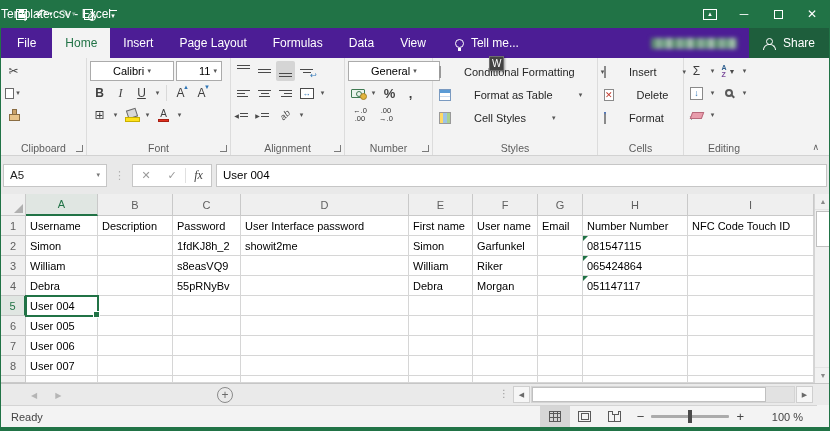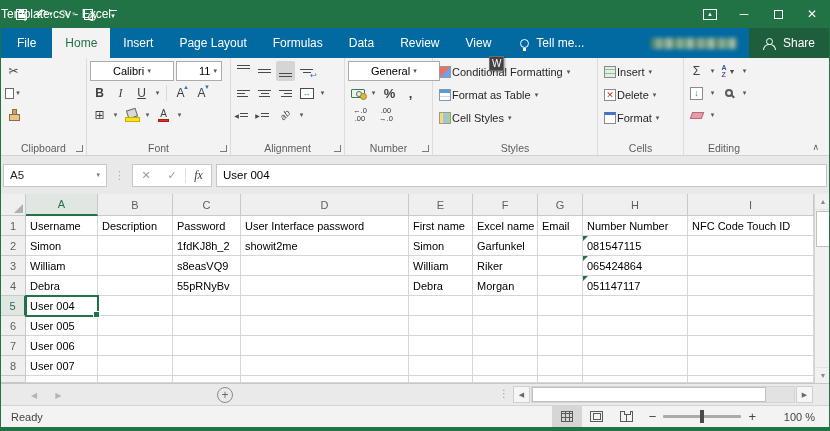--- a/index.html
+++ b/index.html
@@ -22,21 +22,21 @@
   .ic-qatmore{display:flex;flex-direction:column;align-items:center;line-height:5px}
   .ic-qatmore i{display:block;width:7px;height:1px;background:#fff;margin-bottom:2px}
   .ic-qatmore span{font-size:7px}
   .title{position:absolute;left:0;right:0;top:0;height:28px;line-height:28px;text-align:left;font-size:12px;pointer-events:none}
   .winbtns{margin-left:auto;display:flex;height:100%;z-index:2}
   .wbtn{width:34px;height:100%;display:flex;align-items:center;justify-content:center;font-size:12px;color:#fff}
   .ic-rdo{width:14px;height:11px;border:1px solid #fff;display:flex;align-items:center;justify-content:center;font-size:6px;line-height:6px}
   .ic-max{width:9px;height:9px;border:1px solid #fff}
 
   
-  .tabbar{position:absolute;top:28px;left:0;right:0;height:30px;background:#0369a1;display:flex;align-items:stretch;color:#fff}
+  .tabbar{position:absolute;top:28px;left:0;right:0;height:30px;background:#4c1d95;display:flex;align-items:stretch;color:#fff}
   .rtab{padding:0 13px;line-height:30px;font-size:12px;white-space:nowrap}
   .rtab.active{background:#f3f3f3;color:#217346}
   .rtab.file{padding:0 16px}
   .tellme{display:flex;align-items:center;gap:7px;padding:0 12px;font-size:12px;margin-left:4px}
   .bulb{width:9px;height:9px;border:1px solid #fff;border-radius:50%;position:relative}
   .bulb::after{content:"";position:absolute;left:2px;bottom:-4px;width:3px;height:3px;background:#fff}
   .userblur{width:86px;height:11px;margin:auto 12px auto auto;border-radius:1px;align-self:center;
     background:repeating-linear-gradient(90deg,#58886e 0 5px,#8fb19d 5px 10px,#6d9a81 10px 16px,#a8c3b2 16px 21px);filter:blur(2px)}
   .sharebtn{display:flex;align-items:center;gap:7px;background:#1e5e3c;padding:0 14px;font-size:12px}
   .person{width:13px;height:11px;position:relative}
@@ -93,21 +93,21 @@
   .ind{display:flex;align-items:center;gap:1px}
   .ind em{font-style:normal;font-size:6px;color:#4a4a4a}
   .ic-orient{font-size:9px;transform:rotate(-45deg);color:#4a4a4a;font-style:italic}
   
   .ic-money{width:14px;height:9px;border:1px solid #3f7a52;border-radius:1px;background:#eaf3ec;position:relative}
   .ic-money::before{content:"";position:absolute;left:4px;top:1px;width:4px;height:4px;border:1px solid #3f7a52;border-radius:50%}
   .ic-money::after{content:"";position:absolute;right:-3px;bottom:-3px;width:5px;height:5px;background:#e2b53e;border:1px solid #a8832a;border-radius:50%}
   .decbtn{display:flex;flex-direction:column;align-items:center;justify-content:center;font-size:7.5px;line-height:8px;color:#333;min-width:24px;height:20px}
   .numtxt{font-size:13px;font-weight:bold;color:#3f3f3f}
   
-  .stybtn{display:flex;align-items:center;gap:1px;height:21px;padding:0 3px;font-size:11px;color:#262626;border-radius:2px;white-space:nowrap}
+  .stybtn{display:flex;align-items:center;gap:23px;height:21px;padding:0 3px;font-size:11px;color:#262626;border-radius:2px;white-space:nowrap}
   .ic-cf{width:12px;height:12px;border:1px solid #999;background:linear-gradient(135deg,#e8716a 0 50%,#6aa3e8 50% 100%)}
   .ic-fat{width:12px;height:12px;border:1px solid #7a9ac0;background:repeating-linear-gradient(0deg,#fff 0 3px,#c9d9ec 3px 4px);position:relative}
   .ic-fat::before{content:"";position:absolute;left:0;top:0;right:0;height:3px;background:#5b9bd5}
   .ic-cs{width:12px;height:12px;border:1px solid #999;background:linear-gradient(90deg,#ffd966 0 33%,#9dc3e6 33% 66%,#a9d18e 66% 100%)}
   .ic-insert{width:12px;height:12px;border:1px solid #8a8a8a;background:repeating-linear-gradient(0deg,#dff0e3 0 3px,#8fbf9f 3px 4px)}
   .ic-delete{width:12px;height:12px;border:1px solid #8a8a8a;background:#fff;display:flex;align-items:center;justify-content:center;font-size:9px;color:#c0392b}
   .ic-format{width:12px;height:12px;border:1px solid #8a8a8a;border-top:3px solid #4472c4;background:#fff}
   
   .ic-sort{display:flex;align-items:center;gap:2px}
   .ic-sort .azcol{display:flex;flex-direction:column;font-size:7px;line-height:7px;font-weight:bold}
@@ -157,21 +157,21 @@
   .stab{position:absolute;left:100px;top:0;height:22px;width:84px;background:#fff;border-left:1px solid #c6c6c6;border-right:1px solid #c6c6c6;border-bottom:2px solid #217346;display:flex;align-items:center;justify-content:center;color:#217346;font-weight:bold}
   .addsheet{position:absolute;left:216px;top:3px;width:16px;height:16px;border:1px solid #8a8a8a;border-radius:50%;display:flex;align-items:center;justify-content:center;color:#6a6a6a;font-size:12px;line-height:12px}
   .sdots{position:absolute;left:498px;top:4px;color:#9a9a9a;font-size:10px}
   .hs-left,.hs-right{position:absolute;top:2px;width:17px;height:17px;background:#f6f6f6;border:1px solid #cfcfcf;display:flex;align-items:center;justify-content:center;font-size:7px;color:#6a6a6a}
   .hs-left{left:512px}
   .hs-right{left:795px}
   .hs-track{position:absolute;left:530px;top:2px;width:264px;height:17px;background:#e2e2e2;border:1px solid #d4d4d4}
   .hs-thumb{position:absolute;left:0;top:0;width:234px;height:15px;background:#fff;border:1px solid #c0c0c0}
 
   
-  .statusbar{position:absolute;top:405px;left:0;right:0;height:22px;background:#f3f3f3;border-top:1px solid #d4d4d4;display:flex;align-items:center;font-size:11px;color:#444}
+  .statusbar{position:absolute;top:405px;left:0;right:12px;height:22px;background:#f3f3f3;border-top:1px solid #d4d4d4;display:flex;align-items:center;font-size:11px;color:#444}
   .ready{margin-left:10px}
   .sright{margin-left:auto;display:flex;align-items:center}
   .vbtn{width:30px;height:21px;display:flex;align-items:center;justify-content:center}
   .vbtn.active{background:#d6d6d6}
   .vi-normal{width:12px;height:11px;border:1px solid #595959;background:repeating-linear-gradient(90deg,transparent 0 3px,#595959 3px 4px),repeating-linear-gradient(0deg,transparent 0 3px,#595959 3px 4px)}
   .vi-layout{width:13px;height:11px;border:1px solid #595959;display:flex;align-items:center;justify-content:center}
   .vi-layout::after{content:"";width:6px;height:5px;border:1px solid #595959}
   .vi-break{width:13px;height:11px;border:1px solid #595959;position:relative}
   .vi-break::before{content:"";position:absolute;left:5px;top:0;bottom:0;width:1px;background:#595959}
   .vi-break::after{content:"";position:absolute;left:3px;top:-1px;width:5px;height:3px;background:#f3f3f3;border:1px solid #595959;border-top:none}
@@ -228,21 +228,20 @@
     </div>
   </div>
 
   <div class="tabbar">
     <span class="rtab file">File</span>
     <span class="rtab active">Home</span>
     <span class="rtab">Insert</span>
     <span class="rtab">Page Layout</span>
     <span class="rtab">Formulas</span>
     <span class="rtab">Data</span>
-    <span class="rtab">Review</span>
     <span class="rtab">View</span>
     <span class="tellme">
         <span class="bulb"></span>
         <span>Tell me...</span>
       </span>
     <span class="userblur"></span>
     <span class="sharebtn">
         <span class="person"></span>
         <span>Share</span>
       </span>
@@ -550,21 +549,21 @@
       <div class="ch">I</div>
     </div>
 
     <div class="grow">
       <div class="rh">1</div>
       <div class="cell">Username</div>
       <div class="cell">Description</div>
       <div class="cell">Password</div>
       <div class="cell">User Interface password</div>
       <div class="cell">First name</div>
-      <div class="cell">Excel name</div>
+      <div class="cell">User name</div>
       <div class="cell">Email</div>
       <div class="cell">Number Number</div>
       <div class="cell">NFC Code Touch ID</div>
     </div>
 
     <div class="grow">
       <div class="rh">2</div>
       <div class="cell">Simon</div>
       <div class="cell"></div>
       <div class="cell">1fdKJ8h_2</div>

